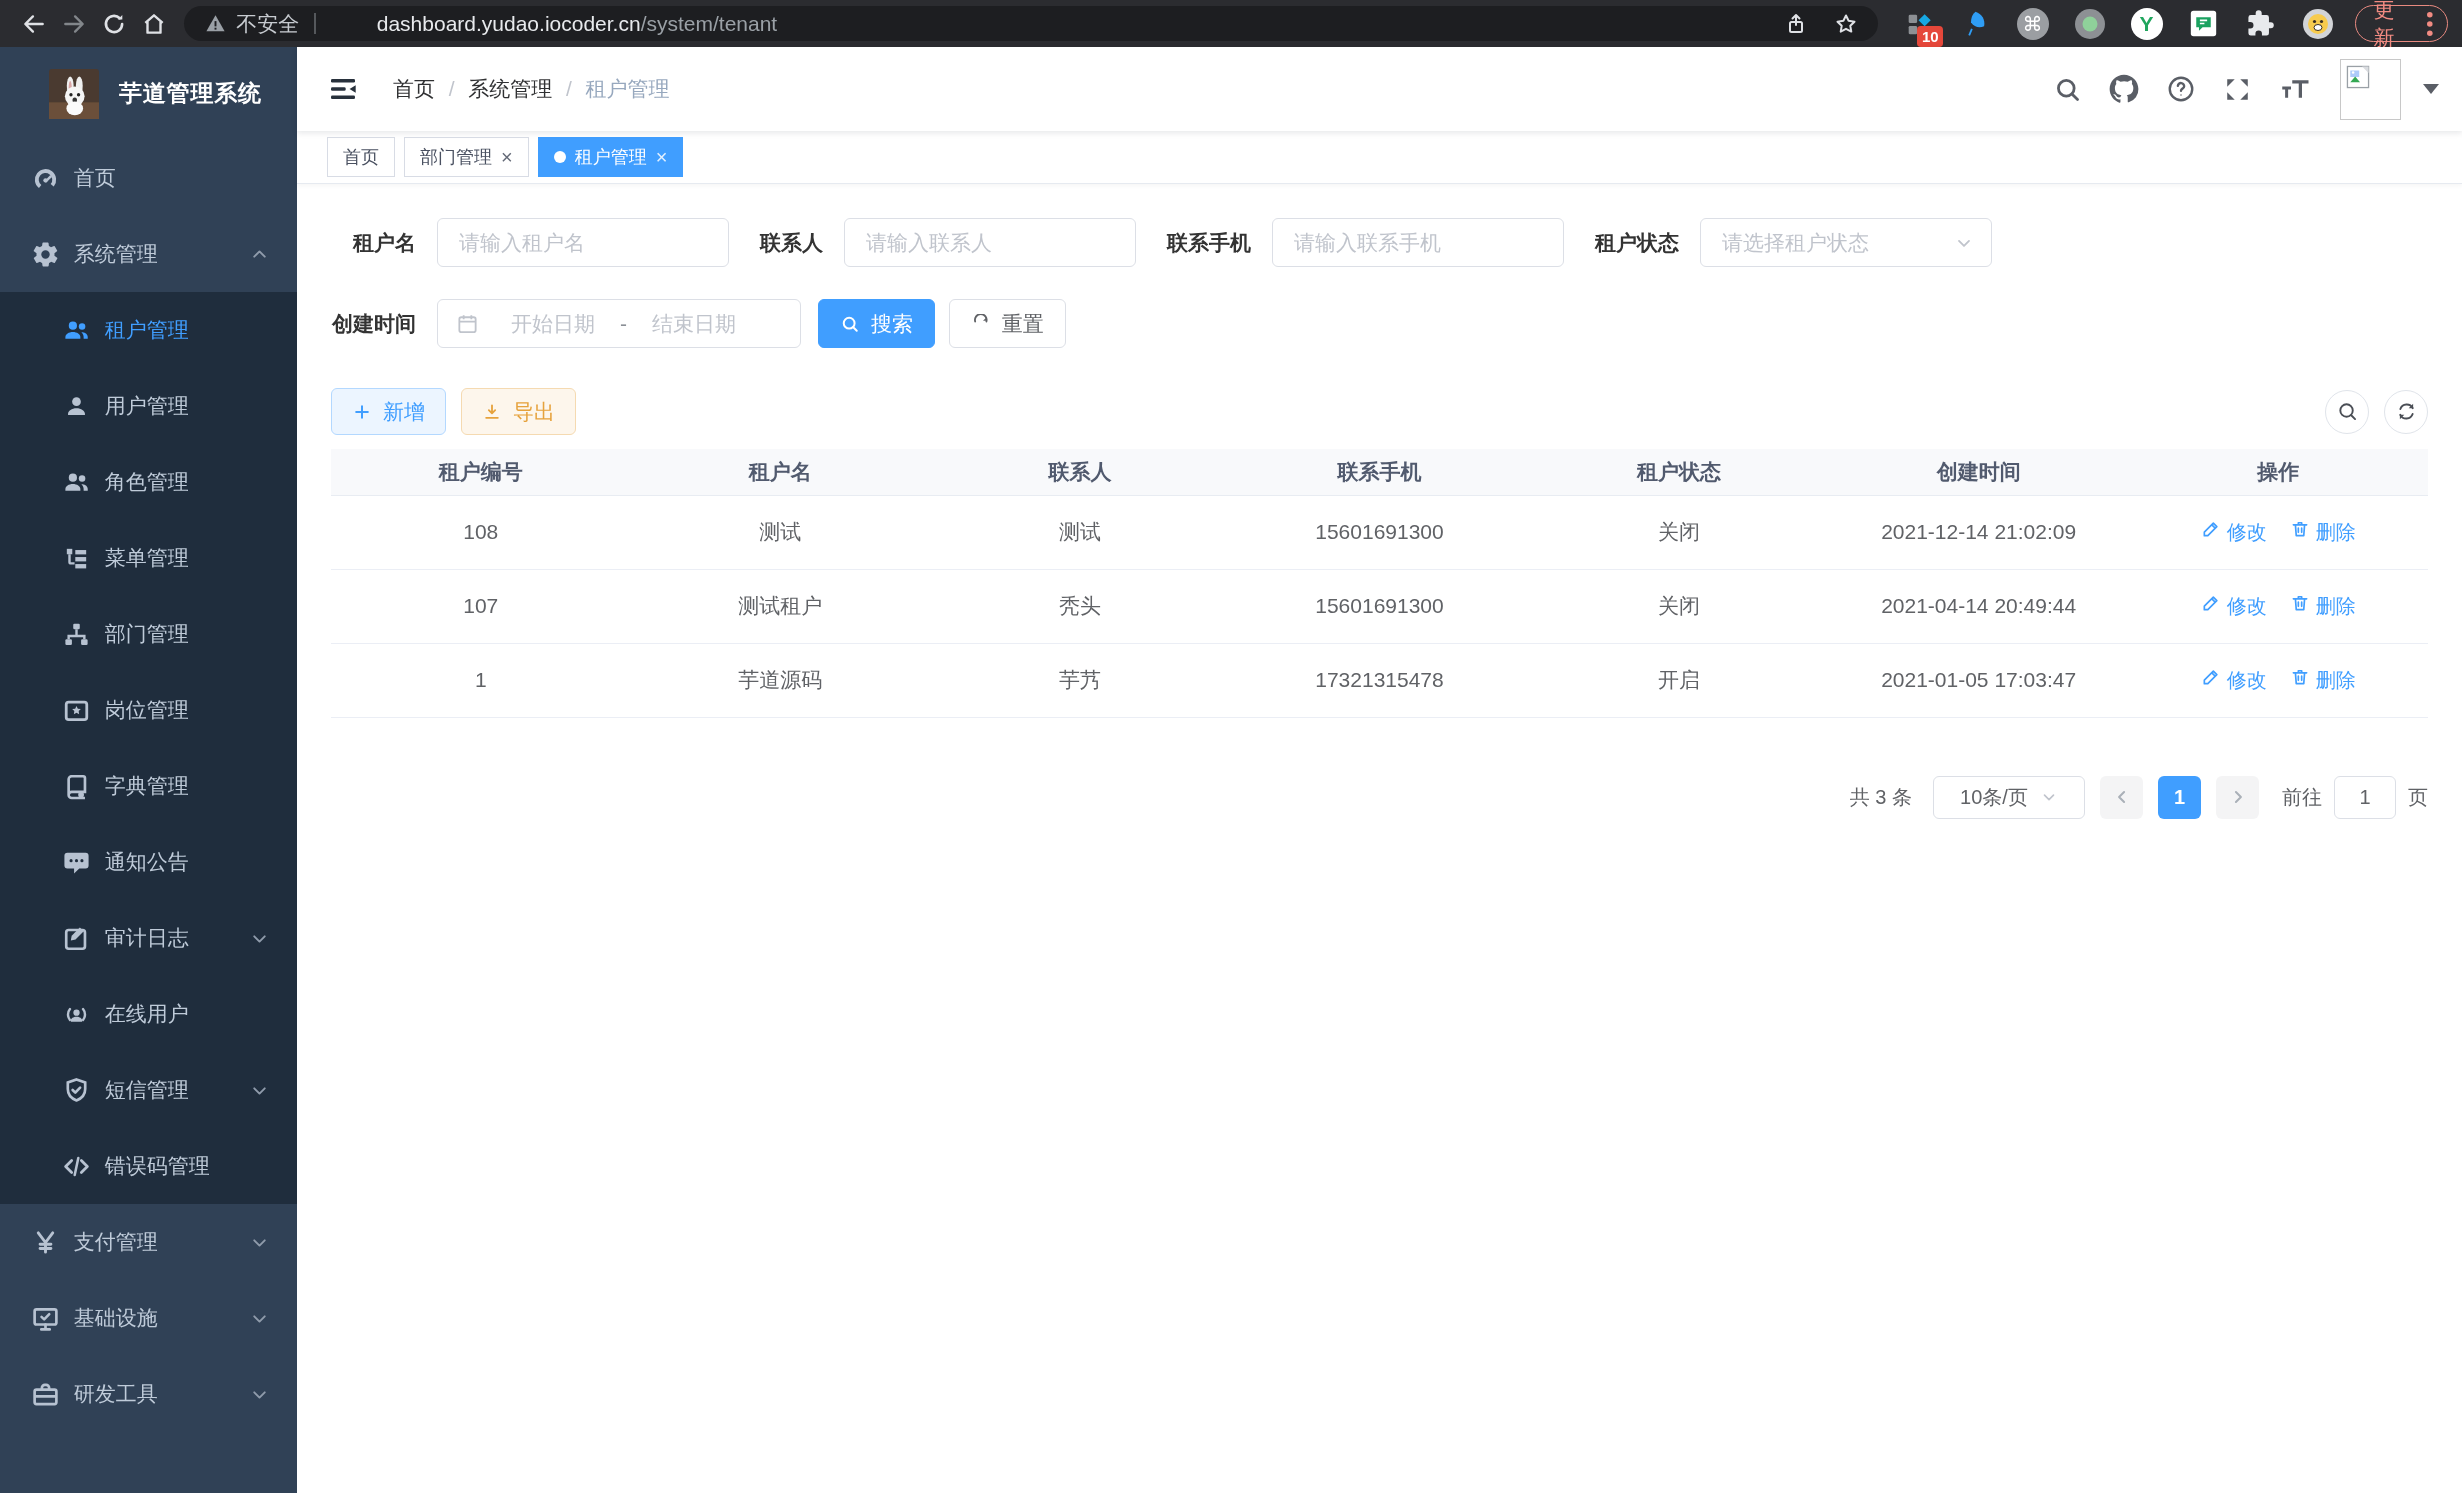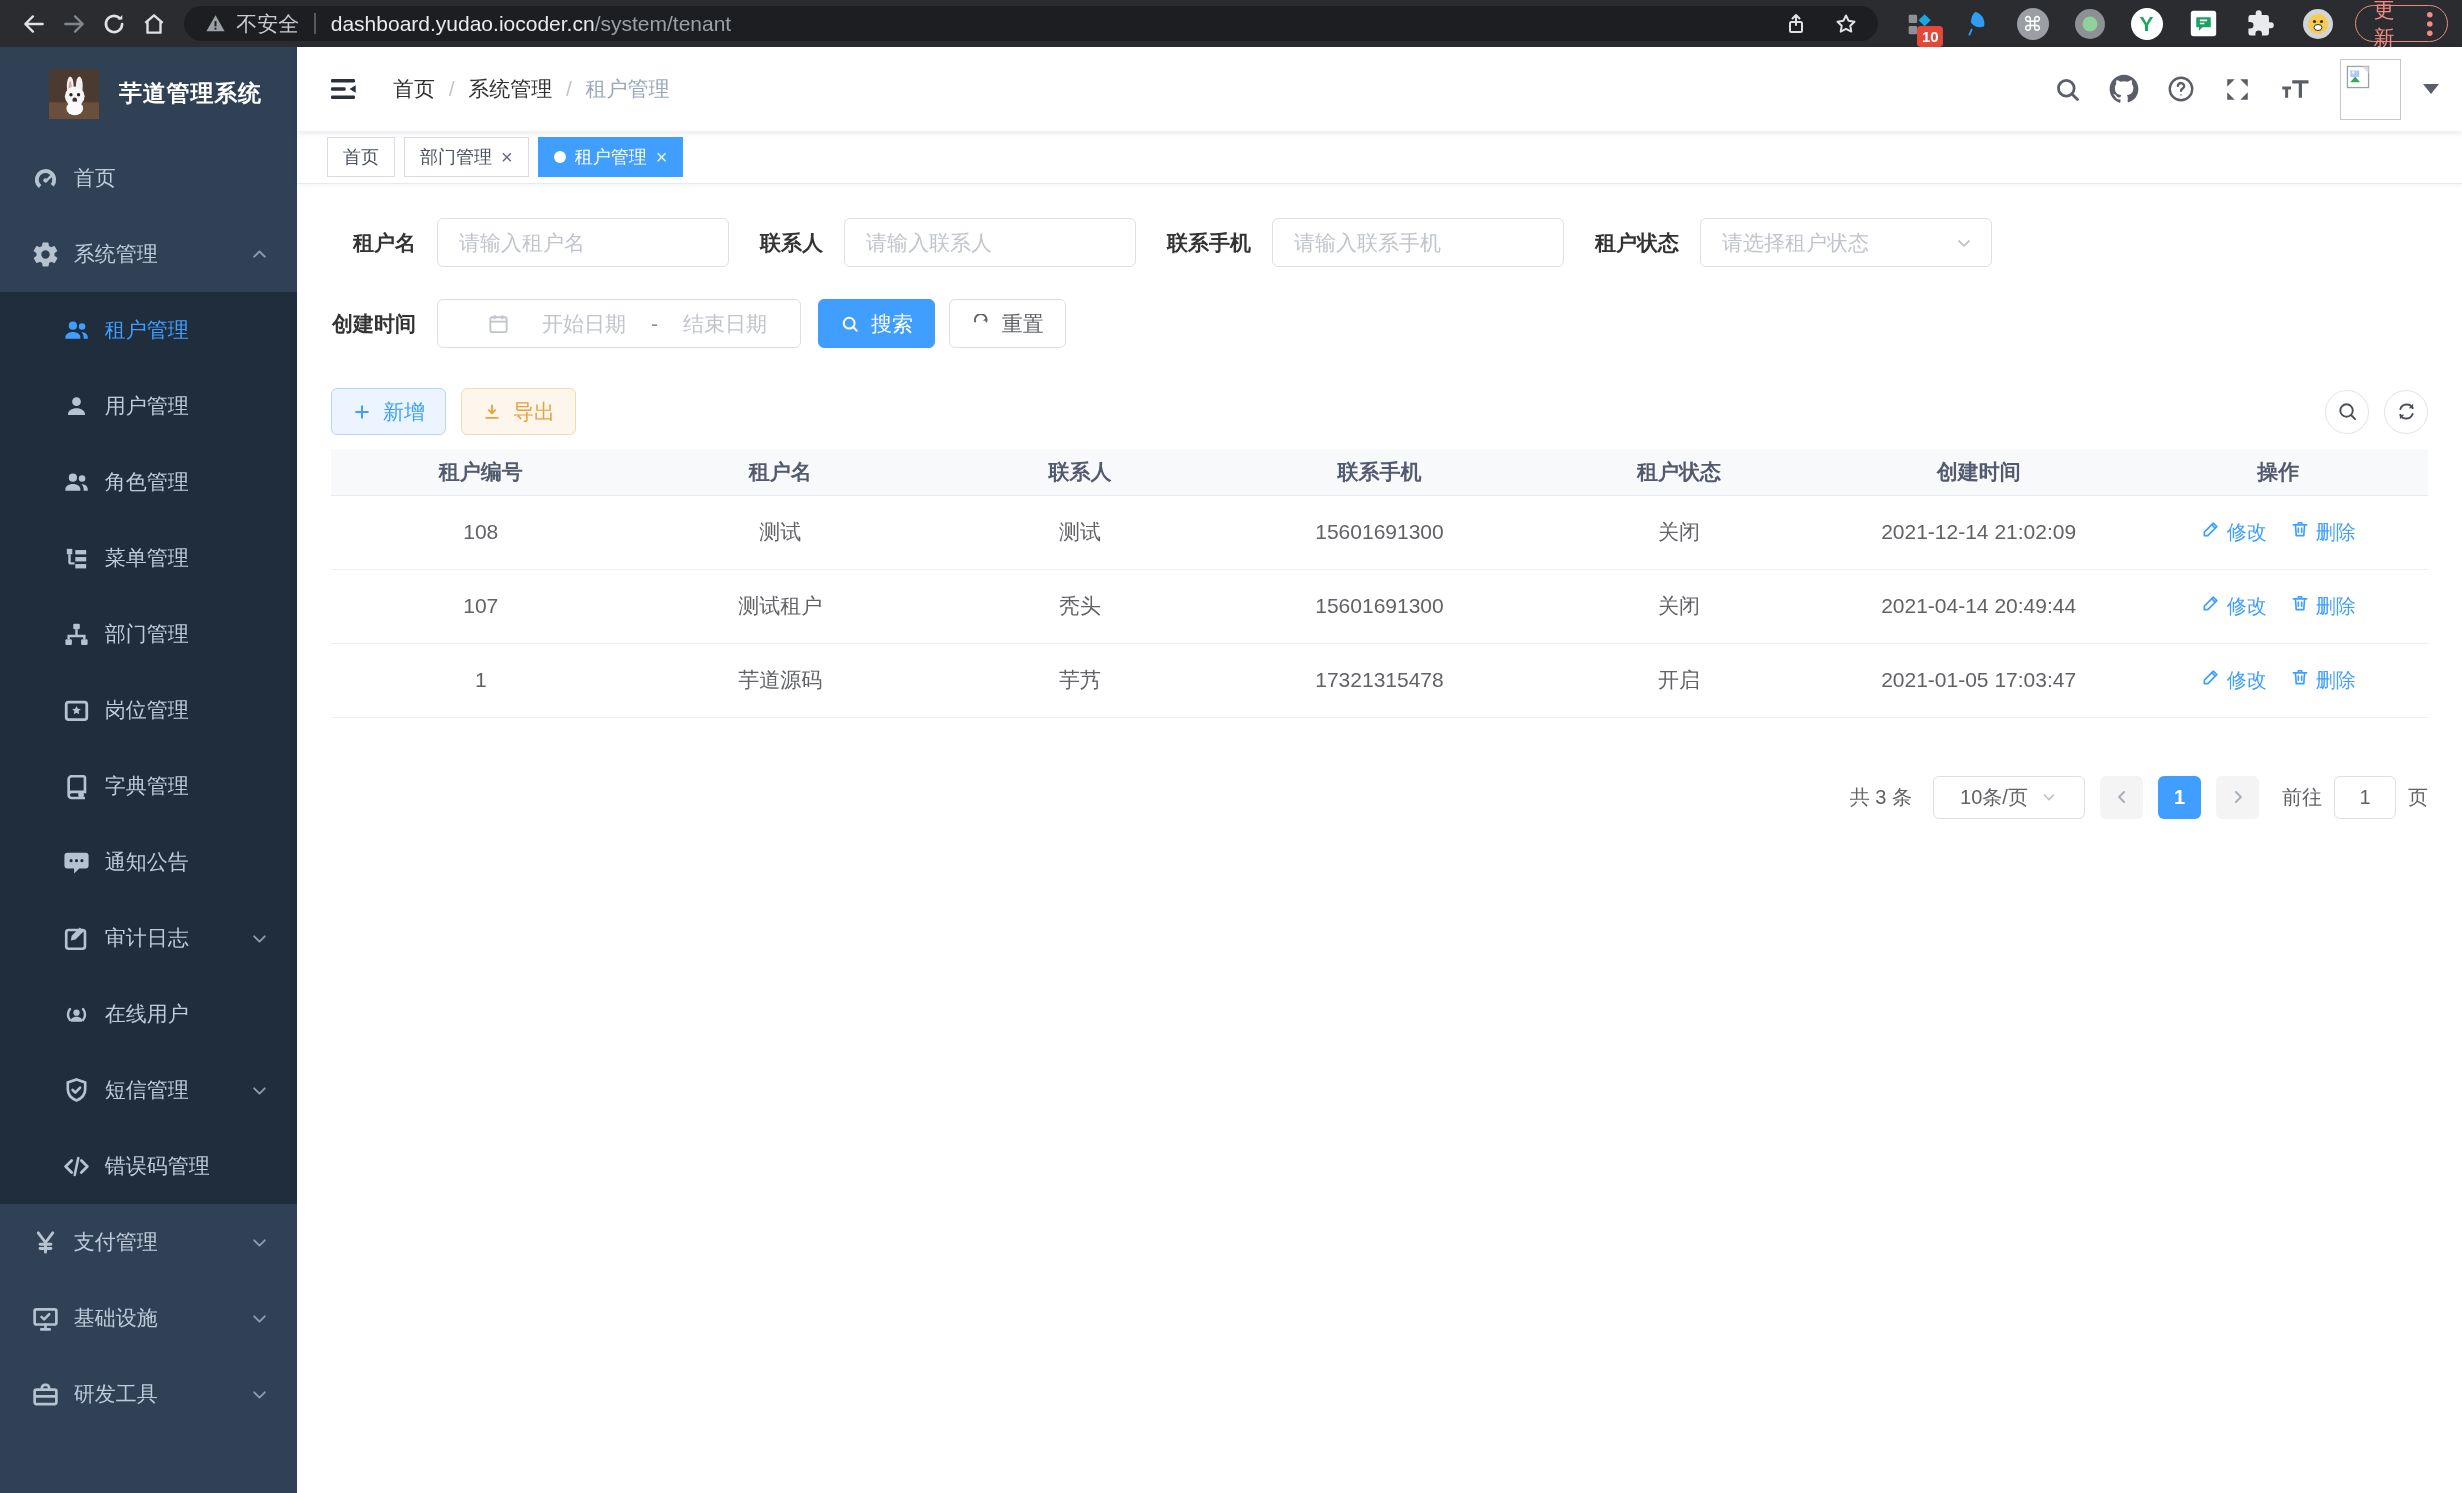--- a/index.html
+++ b/index.html
@@ -8,21 +8,21 @@
   .ico { display:inline-flex; align-items:center; justify-content:center; flex:none; }
 
   
   .browser-bar { height:47px; background:#2b2c30; display:flex; align-items:center; padding:0 13.7px; }
   .nav-btn { width:41px; height:41px; display:flex; align-items:center; justify-content:center; color:#dfe1e5; }
   .nav-btn.dim { color:#82868a; }
   .omnibox { width:1736px; height:35px; margin-left:10.7px; background:#1d1e21; border-radius:18px;
     display:flex; align-items:center; padding:0 20px; color:#bdc1c6; }
   .sec-chip { display:flex; align-items:center; gap:9px; font-size:21px; color:#c7cbd0; }
   .omni-div { width:1.5px; height:21px; background:#55585c; margin:0 15px; }
-  .url { font-size:21px; }
+  .url { font-size:21px;margin-left:46px; }
   .url .host { color:#e8eaed; }
   .url .path { color:#9aa0a6; }
   .omni-spacer { flex:1; }
   .omni-right { display:flex; align-items:center; gap:26px; color:#dfe1e5; }
   .ext-row { display:flex; align-items:center; gap:23px; margin-left:24px; }
   .ext { position:relative; width:34px; height:34px; display:flex; align-items:center; justify-content:center; }
   .ext-badge { position:absolute; right:-7.6px; bottom:-6px; background:#e5473a; color:#fff; font-size:15px;
     line-height:1; padding:3px 4.6px; border-radius:3.8px; font-weight:bold; }
   .circ { width:32px; height:32px; border-radius:50%; display:flex; align-items:center; justify-content:center; }
   .circ.gray { background:#9b9ea2; }
@@ -72,21 +72,21 @@
   .filter-row.r2 { margin-top:32px; }
   .f-item { display:flex; align-items:center; margin-right:30px; }
   .f-label { width:85px; text-align:right; margin-right:21px; font-size:21px; font-weight:bold; color:#333; flex:none; }
   .f-input { width:292px; height:49px; border:1.5px solid #dcdfe6; border-radius:6px; padding:0 21px;
     font-size:21px; color:#606266; outline:none; font-family:inherit; }
   .f-input::placeholder { color:#c0c4cc; }
   .f-select { width:292px; height:49px; border:1.5px solid #dcdfe6; border-radius:6px; padding:0 17px 0 21px;
     display:flex; align-items:center; font-size:21px; color:#c0c4cc; cursor:pointer; }
   .f-select .sel-chevron { margin-left:auto; color:#c0c4cc; display:flex; }
   .date-range { width:364px; height:49px; border:1.5px solid #dcdfe6; border-radius:6px; display:flex;
-    align-items:center; padding:0 18px; color:#c0c4cc; font-size:21px; cursor:pointer;justify-content:flex-end; }
+    align-items:center; padding:0 18px; color:#c0c4cc; font-size:21px; cursor:pointer; }
   .date-range .cal { color:#c0c4cc; margin-right:17px; display:flex; }
   .date-range .dph { width:114px; text-align:center; }
   .date-range .dsep { width:27px; text-align:center; color:#8a8f96; }
   .btn { height:49px; border-radius:6px; display:inline-flex; align-items:center; justify-content:space-between;
     gap:11px; font-size:21px; cursor:pointer; border:1.5px solid transparent; padding:0 21px; font-family:inherit; background:#fff; }
   .btn-primary { background:#409EFF; border-color:#409EFF; color:#fff; margin-left:17px; }
   .btn-plain { border-color:#dcdfe6; color:#606266; margin-left:13.7px; }
 
   .toolbar { margin-top:40px; display:flex; align-items:center; }
   .btn-add { height:47px; background:#ecf5ff; border-color:#b3d8ff; color:#409EFF; padding:0 20px; }

